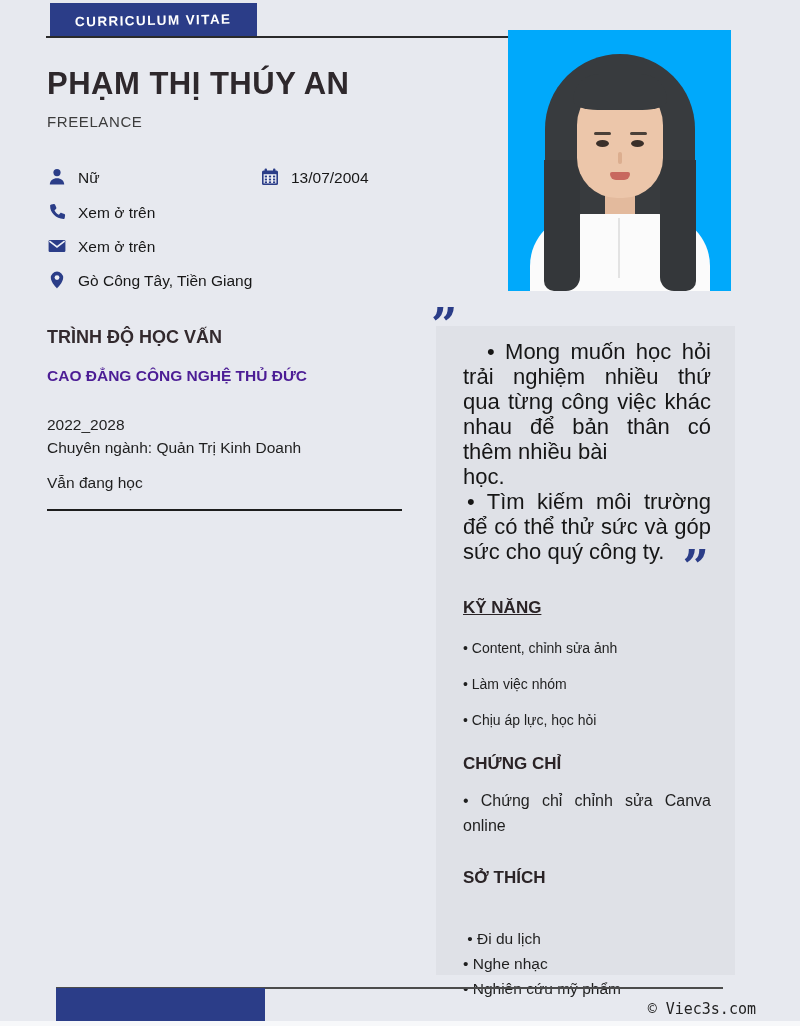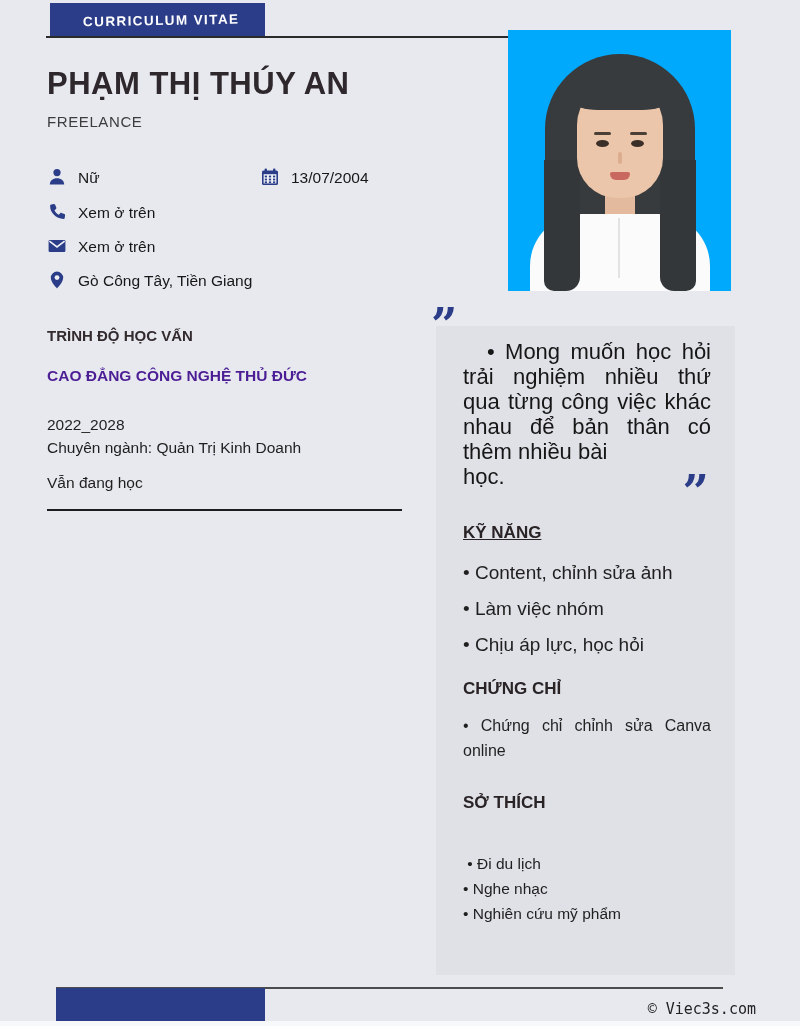--- a/index.html
+++ b/index.html
@@ -4,21 +4,21 @@
 <style>
   html,body { margin:0; padding:0; background:#cfd2da; }
   .page {
     position:relative; width:800px; height:1026px; margin:0 auto;
     background:#e7e9ef; overflow:hidden;
     font-family:"Liberation Sans", sans-serif; color:#1f1f1f;
   }
   
   .badge {
     position:absolute; left:50px; top:3px; width:207px; height:34px;
-    background:#2b3d88; display:flex; align-items:center; justify-content:center;padding-left:8px;
+    background:#2b3d88; display:flex; align-items:center; justify-content:center;
   }
   .badge span {
     color:#fff; font-size:13.5px; font-weight:bold; letter-spacing:1.4px;
     transform:rotate(-1deg);
   }
   .top-line { position:absolute; left:46px; top:36px; width:462px; height:2px; background:#2a2a2a; }
 
   .name { position:absolute; left:47px; top:66px; font-size:31px; font-weight:bold; color:#2e282c; letter-spacing:.5px; }
   .role { position:absolute; left:47px; top:113px; font-size:15px; color:#3c3c3c; letter-spacing:.6px; }
 
@@ -40,40 +40,40 @@
   .ph-nose   { left:110px; top:122px; width:4px; height:12px; background:#dcae8f; border-radius:2px; }
   .ph-mouth  { left:102px; top:142px; width:20px; height:8px; background:#c8685e; border-radius:3px 3px 9px 9px; }
 
   
   .info-row { position:absolute; left:47px; display:flex; align-items:flex-end; gap:11px; height:24px; }
   .info-row .txt { font-size:15.5px; color:#171717; }
   .icon { width:20px; height:20px; flex:0 0 20px; }
   .icon svg { width:20px; height:20px; display:block; }
 
   
-  .edu-h   { position:absolute; left:47px; top:327px; font-size:15px; font-weight:bold; color:#332a2e; }
+  .edu-h   { position:absolute; left:47px; top:327px; font-size:18px; font-weight:bold; color:#332a2e; }
   .edu-s   { position:absolute; left:47px; top:367px; font-size:15.5px; font-weight:bold; color:#4c1d95; }
   .edu-p   { position:absolute; left:47px; top:416px; font-size:15.5px; }
   .edu-m   { position:absolute; left:47px; top:439px; font-size:15.5px; }
   .edu-st  { position:absolute; left:47px; top:474px; font-size:15.5px; }
   .edu-hr  { position:absolute; left:47px; top:509px; width:355px; border-top:2px solid #1d1d1d; }
 
   
   .panel { position:absolute; left:436px; top:326px; width:299px; height:649px; background:#dfe1e7; }
   .q-open  { position:absolute; left:-5px; top:-24px; font-family:"DejaVu Serif", serif; font-weight:bold;
              font-size:46px; color:#2b3d88; line-height:1; }
   .q-close { text-align:right; font-family:"DejaVu Serif", serif; font-weight:bold;
              font-size:46px; color:#2b3d88; line-height:26px; height:26px; margin:-10px 2px 0 0; }
   .panel-inner { padding:13px 24px 0 27px; }
   .obj p { margin:0; font-size:22px; line-height:25px; text-align:justify; white-space:pre-line; color:#161616; }
   .obj p.p1 { text-indent:24px; }
   .obj p.p2 { text-indent:4px; }
   .r-head { font-size:17px; font-weight:bold; color:#2a2326; }
   .rh-skills { margin-top:18px;text-decoration:underline; }
-  .skill-item { font-size:19px; margin-top:16px; }
+  .skill-item { font-size:14px; margin-top:16px; }
   .skills-list { margin-top:20px; }
   .skills-list div { line-height:20px; margin-bottom:14px; }
   .rh-cert { margin-top:24px; }
   .cert-text { margin-top:14px; font-size:16px; line-height:25px; text-align:justify; }
   .rh-hobby { margin-top:30px; }
   .hobby-list { margin-top:38px; }
   .hobby-list div { font-size:15.5px; line-height:25px; white-space:pre; }
 
   
   .foot-line { position:absolute; left:56px; top:987px; width:667px; height:2px; background:#4c4c4c; }
@@ -180,20 +180,21 @@
   <div class="edu-m">Chuyên ngành: Quản Trị Kinh Doanh</div>
   <div class="edu-st">Vẫn đang học</div>
   <div class="edu-hr"></div>
 
   <div class="panel">
     <div class="q-open">”</div>
     <div class="panel-inner">
       <div class="obj">
         <p class="p1">• Mong muốn học hỏi trải nghiệm nhiều thứ qua từng công việc khác nhau để bản thân có thêm nhiều bài
 học.</p>
+        <p class="p2">• Tìm kiếm môi trường để có thể thử sức và góp sức cho quý công ty.</p>
       </div>
       <div class="q-close">”</div>
 
       <div class="r-head rh-skills">KỸ NĂNG</div>
       <div class="skills-list">
         <div class="skill-item">• Content, chỉnh sửa ảnh</div>
         <div class="skill-item">• Làm việc nhóm</div>
         <div class="skill-item">• Chịu áp lực, học hỏi</div>
       </div>
 

